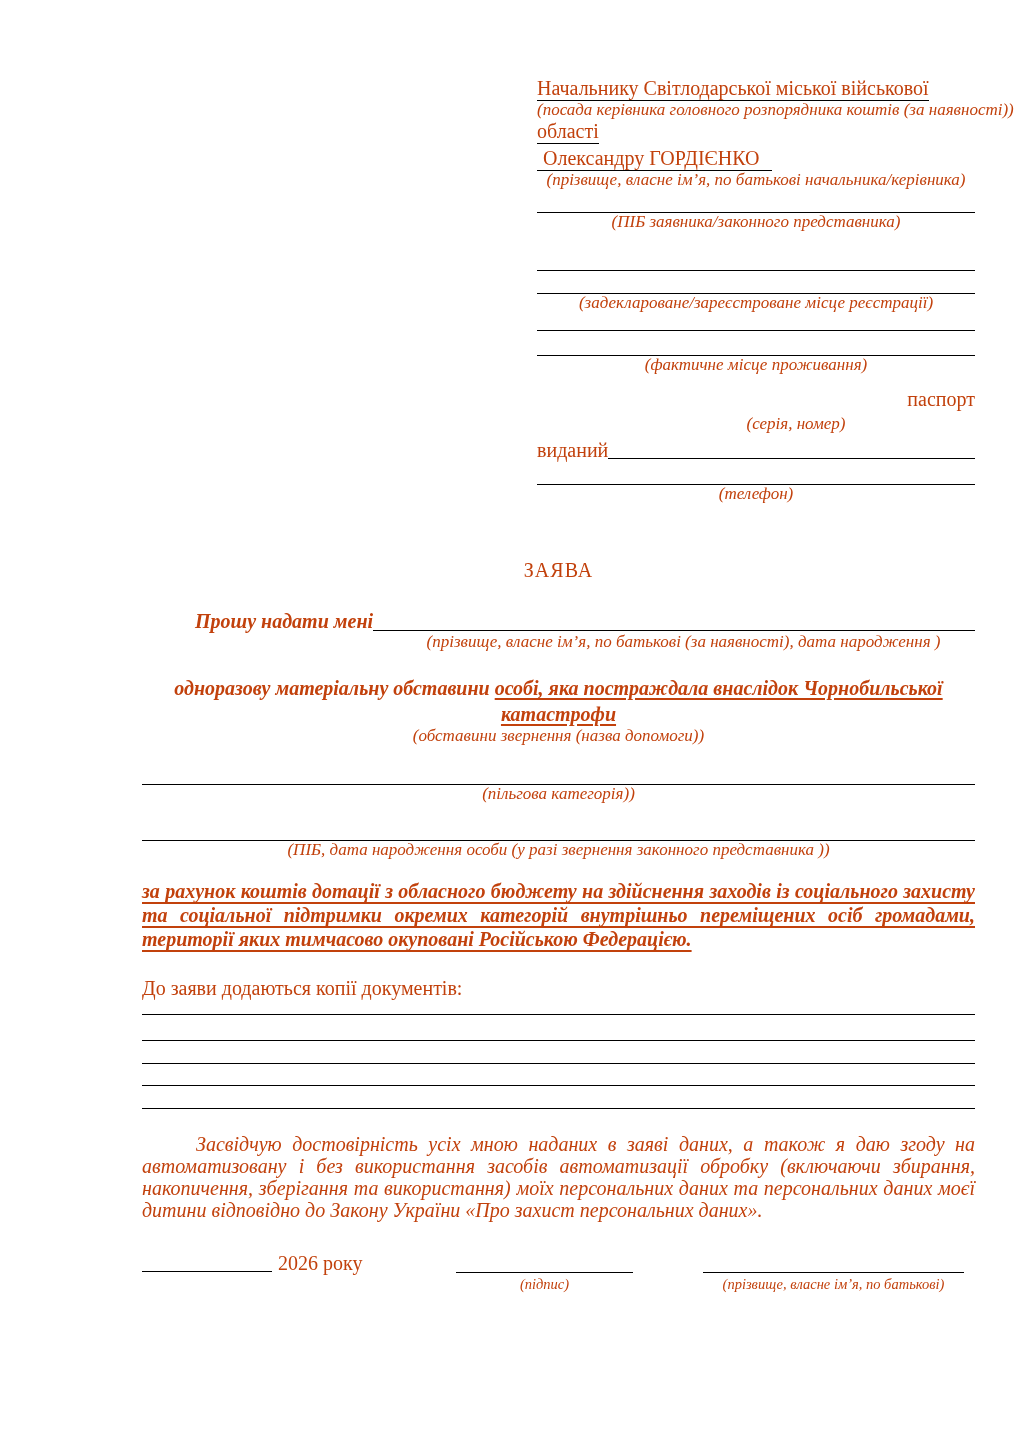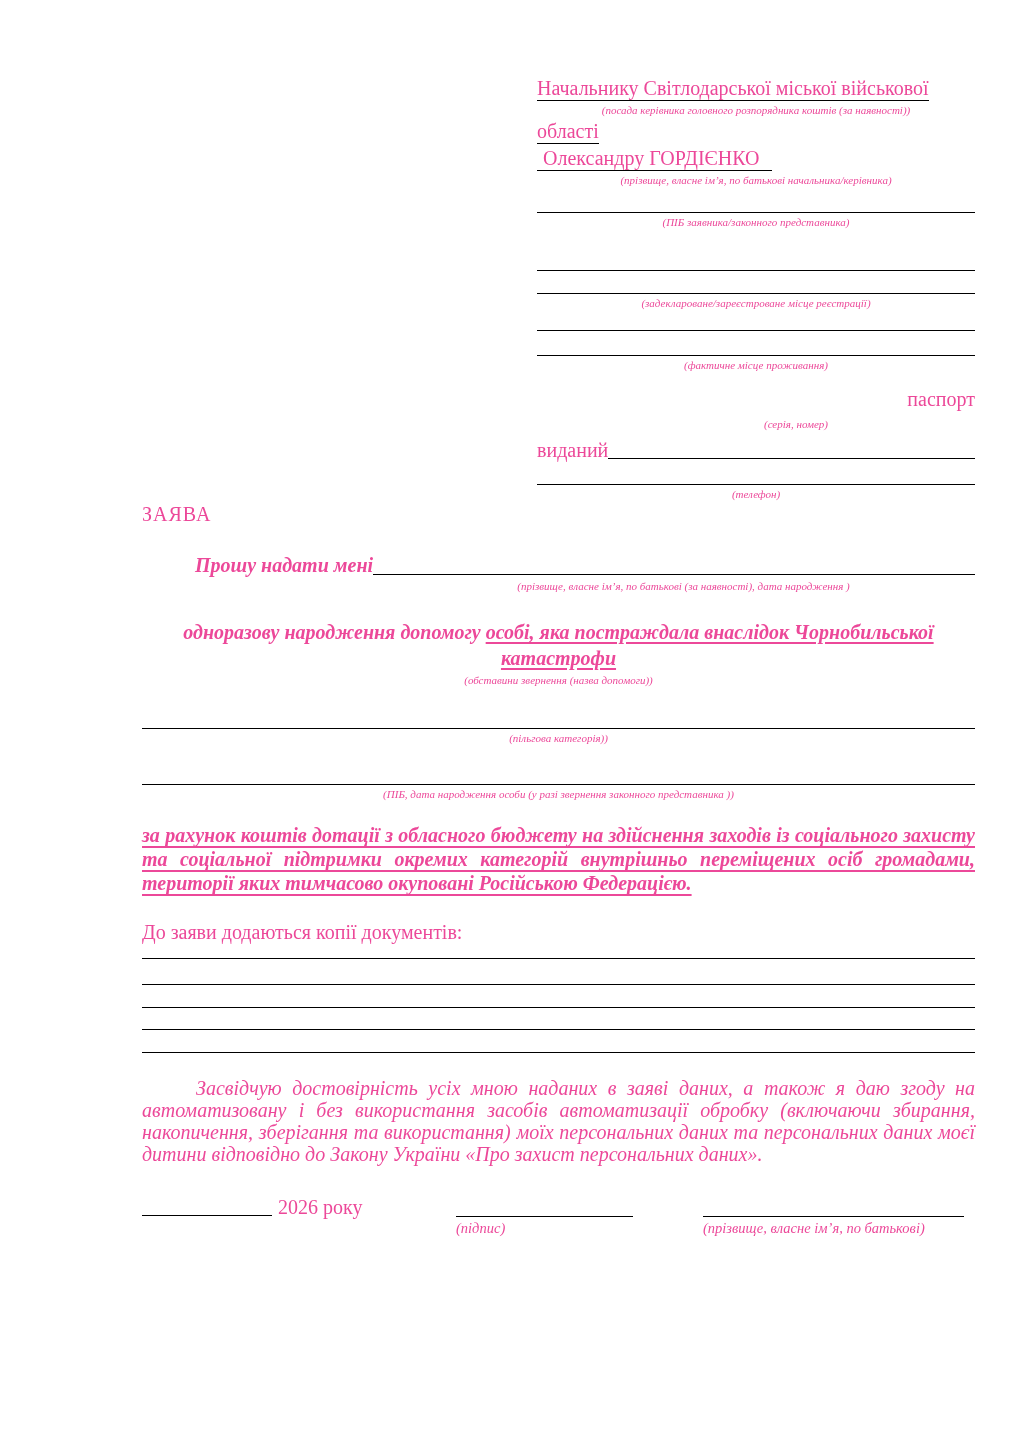--- a/index.html
+++ b/index.html
@@ -2,53 +2,53 @@
 <html lang="uk"><head>
 <meta charset="utf-8">
 <style>
   * { margin:0; padding:0; box-sizing:border-box; }
   html,body { background:#fff; }
   .page {
     position:relative;
     width:1025px; height:1453px;
     margin:0 auto;
     background:#ffffff;
-    color:#ec4899;
+    color:#c2410c;
     font-family:"Liberation Serif", serif;
     font-size:20px;
     overflow:hidden;
   }
   .content { margin-left:142px; width:833px; }
 
   
   .addressee { width:438px; margin-left:537px; padding-top:76px; line-height:24px; }
   .h-line span.h-ul {
     display:inline-block;
     border-bottom:1.5px solid #000;
     line-height:23px;
   }
   .h-ul.pad-r { padding-right:14px; }
   .h-ul.pad-lr { padding-left:6px; padding-right:12px; }
 
   .cap {
     font-style:italic;
-    font-size:11px;
+    font-size:17px;
     line-height:18px;
     text-align:center;
     white-space:nowrap;
   }
 
   .rule { border-bottom:1.5px solid #000; height:0; }
 
   .row { display:flex; align-items:flex-end; }
   .row .label { white-space:nowrap; line-height:24px; }
   .row .fill { flex:1; border-bottom:1.5px solid #000; margin-bottom:3px; }
 
   
-  .title { letter-spacing:1px; }
+  .title { text-align:center; margin-top:56px; letter-spacing:1px; }
 
   .request-row { display:flex; align-items:flex-end; margin-top:27px; }
   .request-row .label { font-weight:bold; font-style:italic; white-space:nowrap; padding-left:53px; line-height:24px; }
   .request-row .fill { flex:1; border-bottom:1.5px solid #000; margin-bottom:2px; }
   .cap-under-request { padding-left:250px; }
 
   .aid { margin-top:24px; text-align:center; font-weight:bold; font-style:italic; line-height:26px; }
   .aid .u { text-decoration:underline; text-underline-offset:3px; text-decoration-thickness:1.5px; }
 
   .funding {
@@ -73,21 +73,21 @@
 
   
   .footer { display:flex; margin-top:30px; align-items:flex-start; }
   .f-left { width:300px; display:flex; align-items:flex-end; }
   .f-left .frule { width:130px; border-bottom:1.5px solid #000; margin-bottom:3px; }
   .f-left .label { white-space:nowrap; line-height:24px; padding-left:6px; }
   .f-mid { width:177px; margin-left:14px; }
   .f-mid .frule { border-bottom:1.5px solid #000; height:22px; }
   .f-right { width:261px; margin-left:70px; }
   .f-right .frule { border-bottom:1.5px solid #000; height:22px; }
-  .f-cap { font-style:italic; font-size:14.5px; line-height:18px; white-space:nowrap; margin-top:2px; }
+  .f-cap { font-style:italic; font-size:14.5px; line-height:18px; text-align:center; white-space:nowrap; margin-top:2px; }
 </style>
 </head>
 <body>
 
 <div class="page">
 
   <div class="addressee">
     <div class="h-line">
       <span class="h-ul">Начальнику Світлодарської міської військової</span>
     </div>
@@ -130,21 +130,21 @@
 
     <div class="title">ЗАЯВА</div>
 
     <div class="request-row">
       <span class="label">Прошу надати мені</span>
       <span class="fill"></span>
     </div>
     <div class="cap cap-under-request">(прізвище, власне ім’я, по батькові (за наявності), дата народження )</div>
 
     <div class="aid">
-      <span>одноразову народження допомогу</span>
+      <span>одноразову матеріальну обставини</span>
       <span> </span>
       <span class="u">особі, яка постраждала внаслідок Чорнобильської катастрофи</span>
     </div>
     <div class="cap">(обставини звернення (назва допомоги))</div>
 
     <div class="rule" style="margin-top:39px;"></div>
     <div class="cap">(пільгова категорія))</div>
 
     <div class="rule" style="margin-top:37px;"></div>
     <div class="cap">(ПІБ, дата народження особи  (у разі звернення законного представника ))</div>

